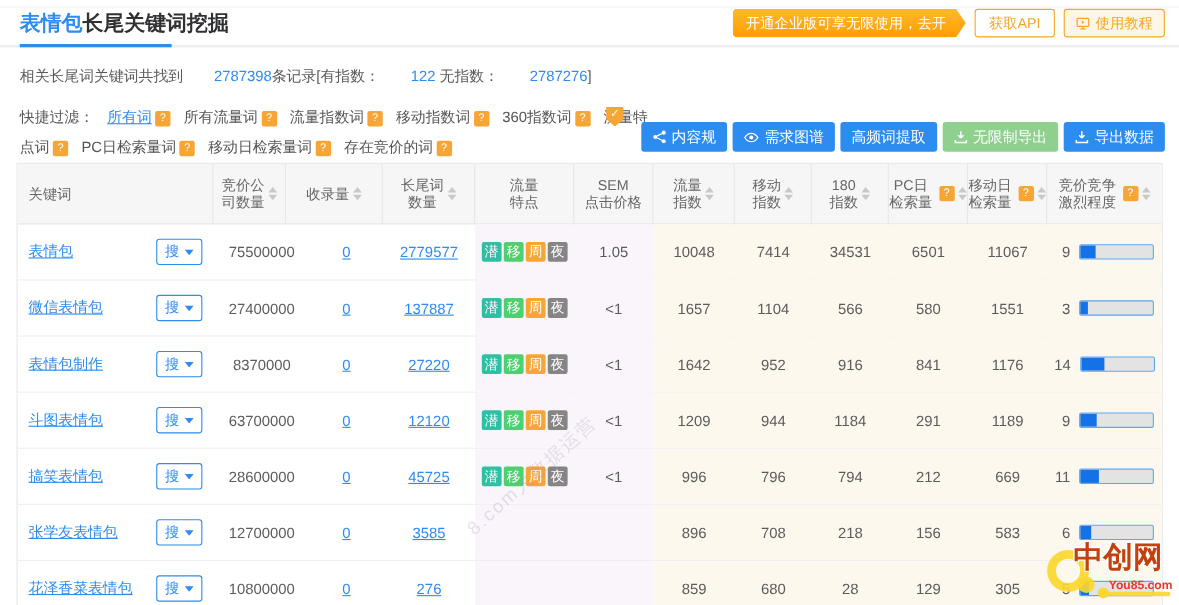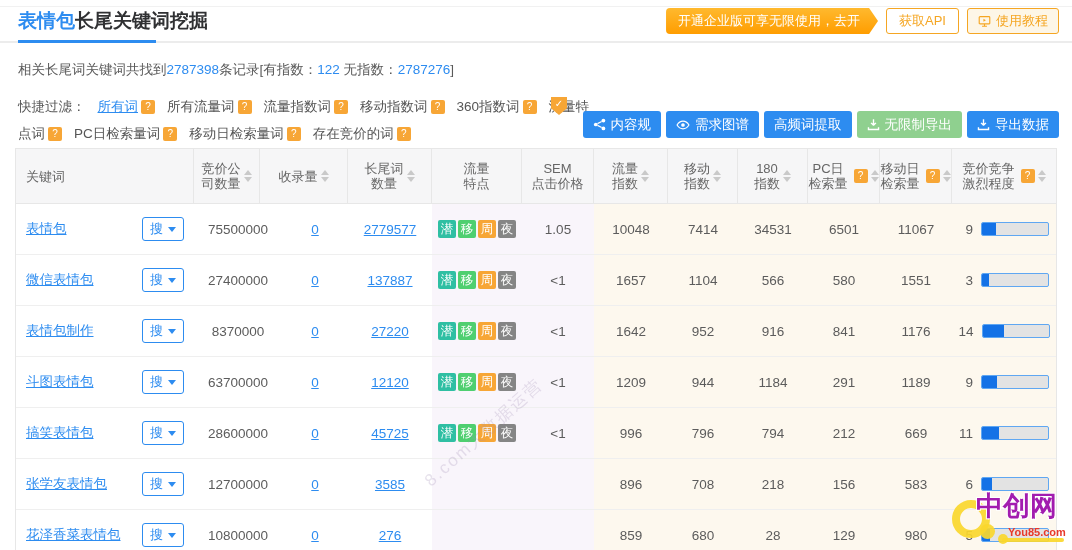--- a/index.html
+++ b/index.html
@@ -18,21 +18,21 @@
   .top-actions{position:absolute;top:8px;right:13px;display:flex;gap:8px;align-items:center;z-index:4;}
   .ribbon{background:linear-gradient(180deg,#ffb92e,#ff9d00);color:#fff;font-size:13px;height:26px;line-height:26px;
           padding:0 18px 0 12px;border-radius:4px 0 0 4px;cursor:pointer;
           clip-path:polygon(0 0,calc(100% - 9px) 0,100% 50%,calc(100% - 9px) 100%,0 100%);}
   .btn-api{background:#fff;border:1px solid #f5a623;color:#f5a623;font-size:13px;height:26px;padding:0 12px;border-radius:3px;cursor:pointer;}
   .btn-tut{background:#fdf6e7;border:1px solid #f5a623;color:#f5a623;font-size:13px;height:26px;padding:0 10px;border-radius:3px;
            display:inline-flex;align-items:center;gap:5px;cursor:pointer;}
 
   
   .summary{position:absolute;top:61px;left:18px;font-size:13.5px;color:#595959;}
-  .summary .num{color:#2d8cf0;}
+  .summary .num{color:#2d8cf0;padding-left:28px;}
 
   
   .filters{position:absolute;top:93px;left:18px;width:584px;font-size:13.5px;color:#595959;line-height:27px;}
   .filter-label{color:#595959;}
   .filter-link{color:#555;text-decoration:none;margin-left:12px;cursor:pointer;}
   .filter-link.active{color:#2d8cf0;text-decoration:underline;}
   .qb{display:inline-block;width:14px;height:14px;background:#f7a636;color:#fff;border-radius:2px;
       font-size:10px;line-height:14px;text-align:center;margin-left:3px;vertical-align:1px;cursor:pointer;}
 
   .checkbadge{position:absolute;left:551px;top:97px;width:16px;height:18px;background:#f7a636;color:#fff;
@@ -78,21 +78,21 @@
   .bar-fill{display:block;height:100%;background:#1472e6;}
 
   
   .diagwm{position:absolute;left:392px;top:272px;transform:rotate(-42deg);color:rgba(158,138,178,0.25);
       font-size:17px;letter-spacing:2px;pointer-events:none;white-space:nowrap;}
   .logowm{position:absolute;right:4px;bottom:0;width:118px;height:64px;pointer-events:none;z-index:6;}
   .lg-ring{position:absolute;left:2px;top:14px;width:22px;height:22px;border:8px solid rgba(250,215,45,.92);border-radius:50%;}
   .lg-d1{position:absolute;left:30px;top:38px;width:15px;height:15px;background:rgba(250,215,45,.92);border-radius:50%;}
   .lg-d2{position:absolute;left:48px;top:48px;width:10px;height:10px;background:rgba(250,215,45,.92);border-radius:50%;}
   .lg-swish{position:absolute;left:52px;top:52px;width:62px;height:4px;background:rgba(250,215,45,.92);border-radius:2px;}
-  .lg-text{position:absolute;left:26px;top:2px;font-size:27px;font-weight:bold;color:#a21caf;
+  .lg-text{position:absolute;left:26px;top:2px;font-size:27px;font-weight:bold;color:#c2410c;
       text-shadow:1px 1px 0 #fff,-1px -1px 0 #fff,1px -1px 0 #fff,-1px 1px 0 #fff;}
   .lg-sub{position:absolute;left:58px;top:40px;font-size:11px;font-weight:bold;color:#e8392b;}
 </style>
 </head>
 <body>
 
 <div class="page">
   <div class="top-hairline"></div>
 
   <div class="tabbar">
@@ -612,21 +612,21 @@
           <div class="td cream" style="width: 70px;">
             <span>680</span>
           </div>
           <div class="td cream" style="width: 70px;">
             <span>28</span>
           </div>
           <div class="td cream" style="width: 72px;">
             <span>129</span>
           </div>
           <div class="td cream" style="width: 72px;">
-            <span>980</span>
+            <span>305</span>
           </div>
           <div class="td cream" style="width: 104px;">
             <span class="comp">
               <span class="comp-num">5</span>
               <span class="bar">
                 <span class="bar-fill" style="width: 12%;"></span>
               </span>
             </span>
           </div>
         </div>

